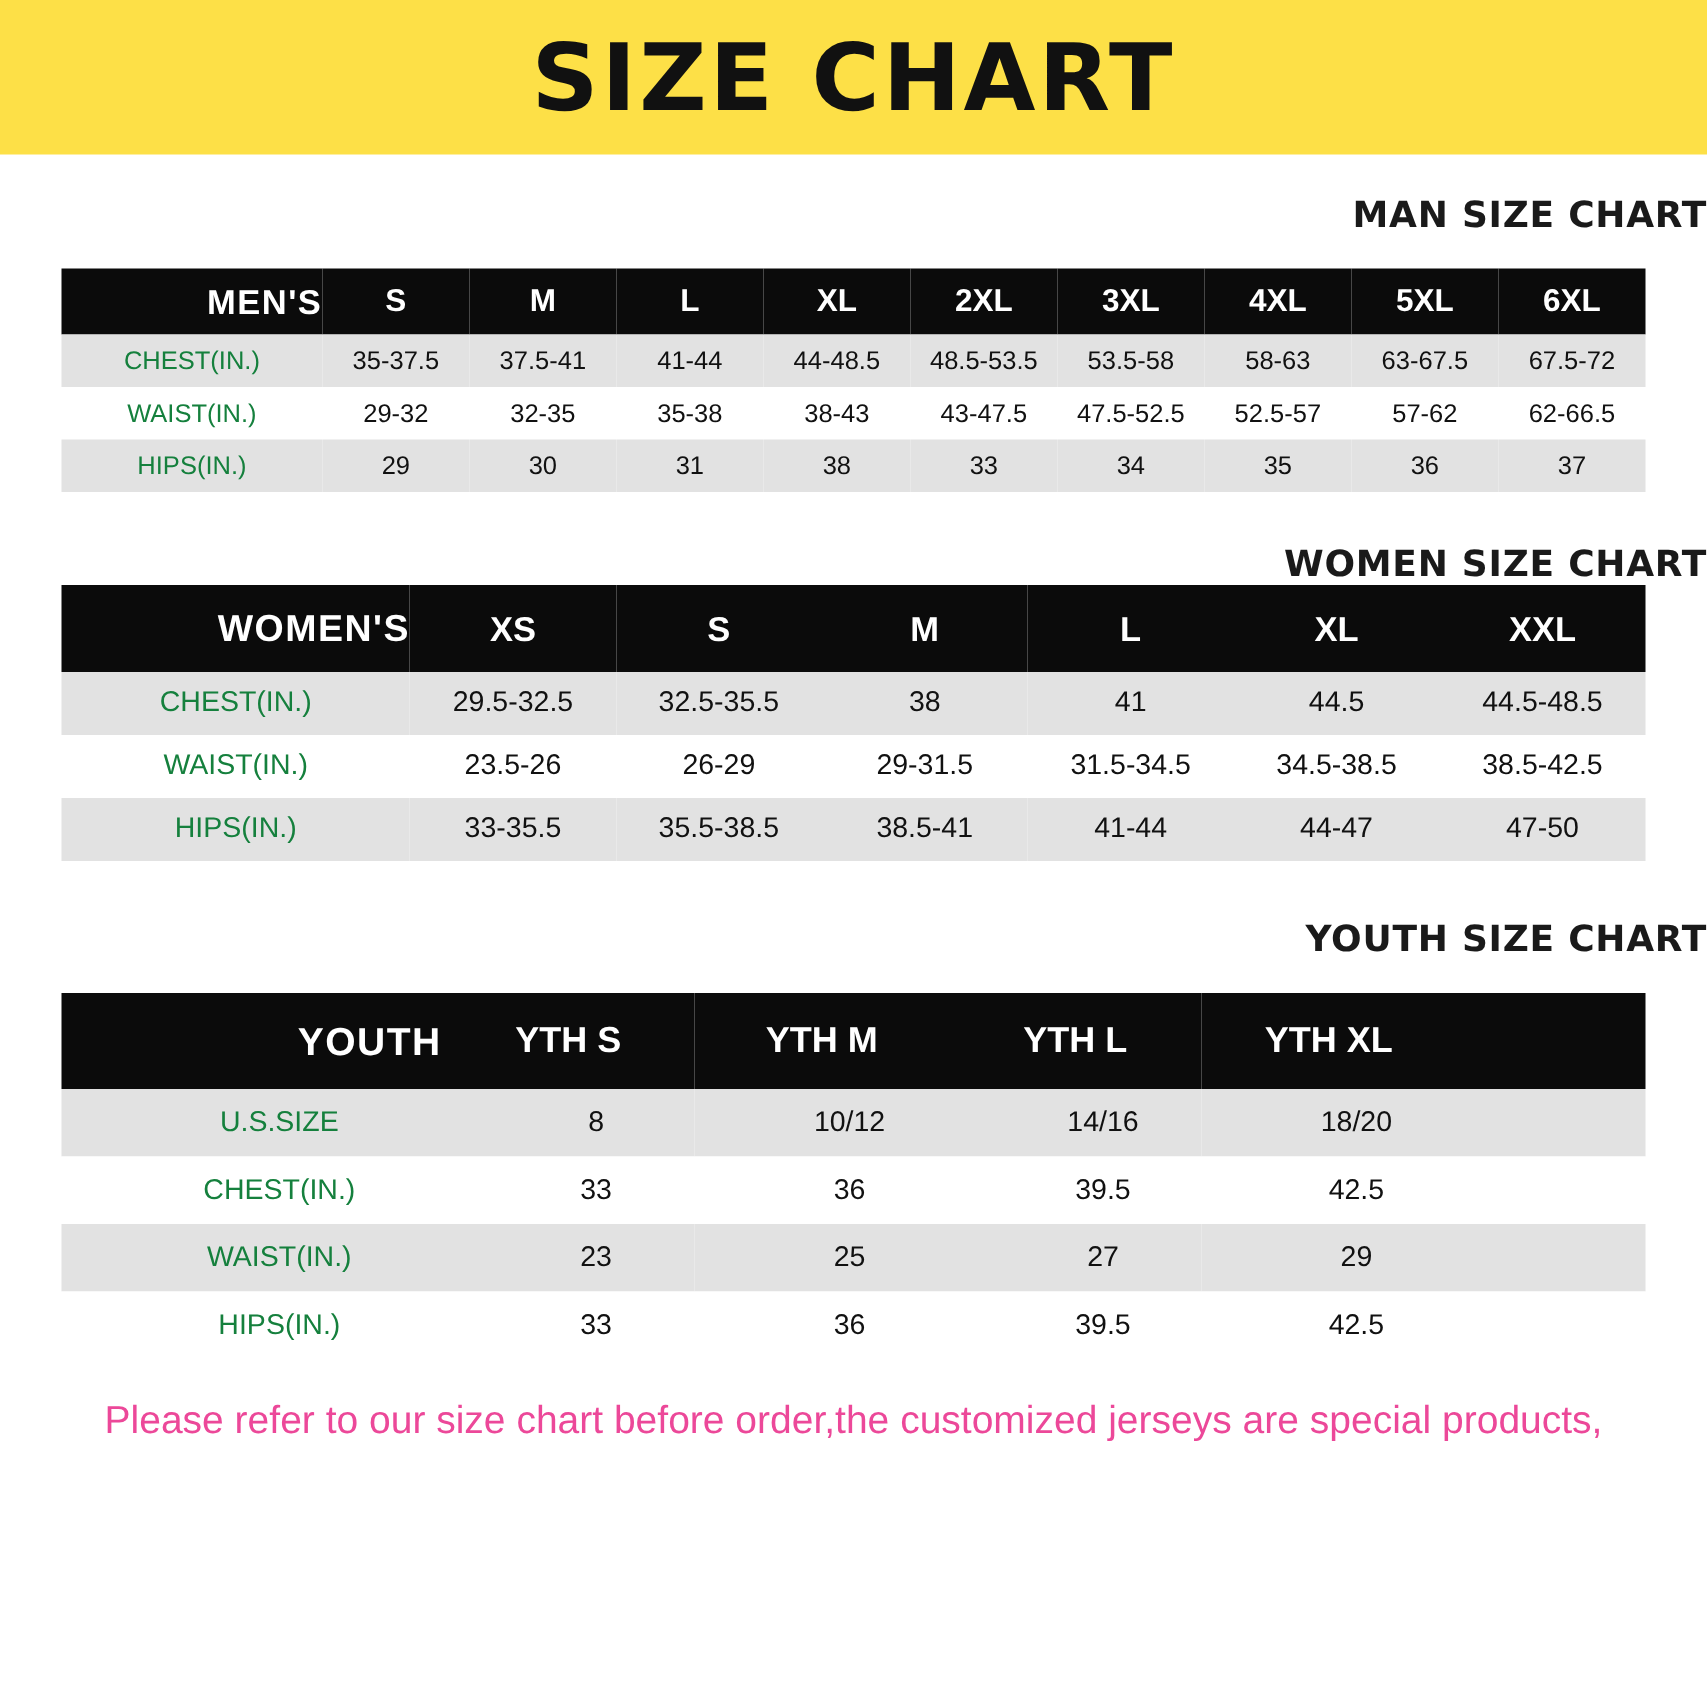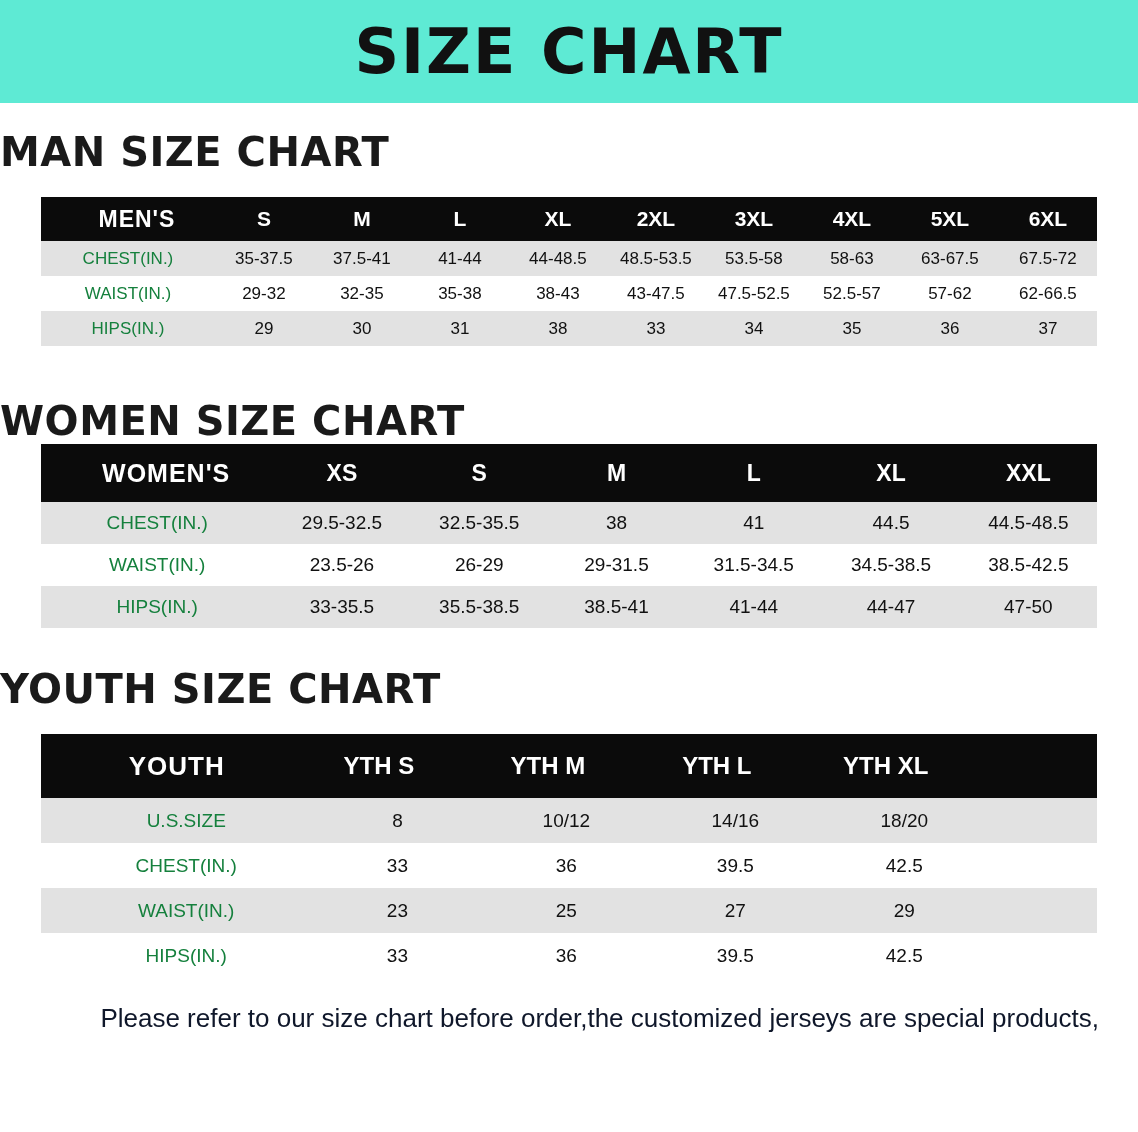--- a/index.html
+++ b/index.html
@@ -11,45 +11,45 @@
     height: 1132px;
     background: #ffffff;
     font-family: "Liberation Sans", sans-serif;
     color: #111111;
     overflow: hidden;
   }
 
   
   .banner {
     height: 103px;
-    background: #5eead4;
+    background: #fde047;
     display: flex;
     align-items: center;
     justify-content: center;
   }
   .banner-title {
     font-family: "DejaVu Sans", sans-serif;
     font-weight: bold;
     font-size: 62px;
     letter-spacing: 2px;
     color: #111111;
     line-height: 1;
   }
 
   
   .section-heading {
-    text-align: left;
+    text-align: right;
     font-family: "DejaVu Sans", sans-serif;
     font-weight: bold;
-    font-size: 40px;
+    font-size: 24px;
     letter-spacing: 0.5px;
     color: #1a1a1a;
   }
   #heading-man   { margin-top: 26px; }
-  #heading-women { margin-top: 52px; }
+  #heading-women { margin-top: 34px; }
   #heading-youth { margin-top: 38px; }
 
   
   .table-wrap {
     margin: 0 auto;
     width: 1056px;
   }
   table.size-table {
     border-collapse: collapse;
     width: 100%;
@@ -62,21 +62,21 @@
     text-align: center;
     font-family: "Liberation Sans", sans-serif;
     white-space: nowrap;
   }
   .hdr-row th {
     background: #0b0b0b;
     color: #ffffff;
     font-weight: bold;
   }
   .hdr-row th.rowlabel {
-    text-align: center;
+    text-align: right;
     padding-left: 18px;
     letter-spacing: 1px;
   }
   td.rowlabel {
     text-align: center;
     font-weight: normal;
     color: #15803d;
   }
   .row-shade td { background: #e2e2e2; }
   .row-plain td { background: #ffffff; }
@@ -98,22 +98,22 @@
   #youth-table tbody td { height: 45px; font-size: 19px; padding-left: 37px; }
 
   #men-wrap   { margin-top: 22px; }
   #women-wrap { }
   #youth-wrap { margin-top: 22px; }
 
   
   .note {
     margin: 22px auto 0 auto;
     width: 1060px;
-    text-align: right;
-    color: #0f172a;
+    text-align: center;
+    color: #ec4899;
     font-family: "Liberation Sans", sans-serif;
     font-size: 26px;
     line-height: 1.45;
   }
   .note .line { display: block; }
 </style>
 </head>
 <body>
 
 <div class="banner">

